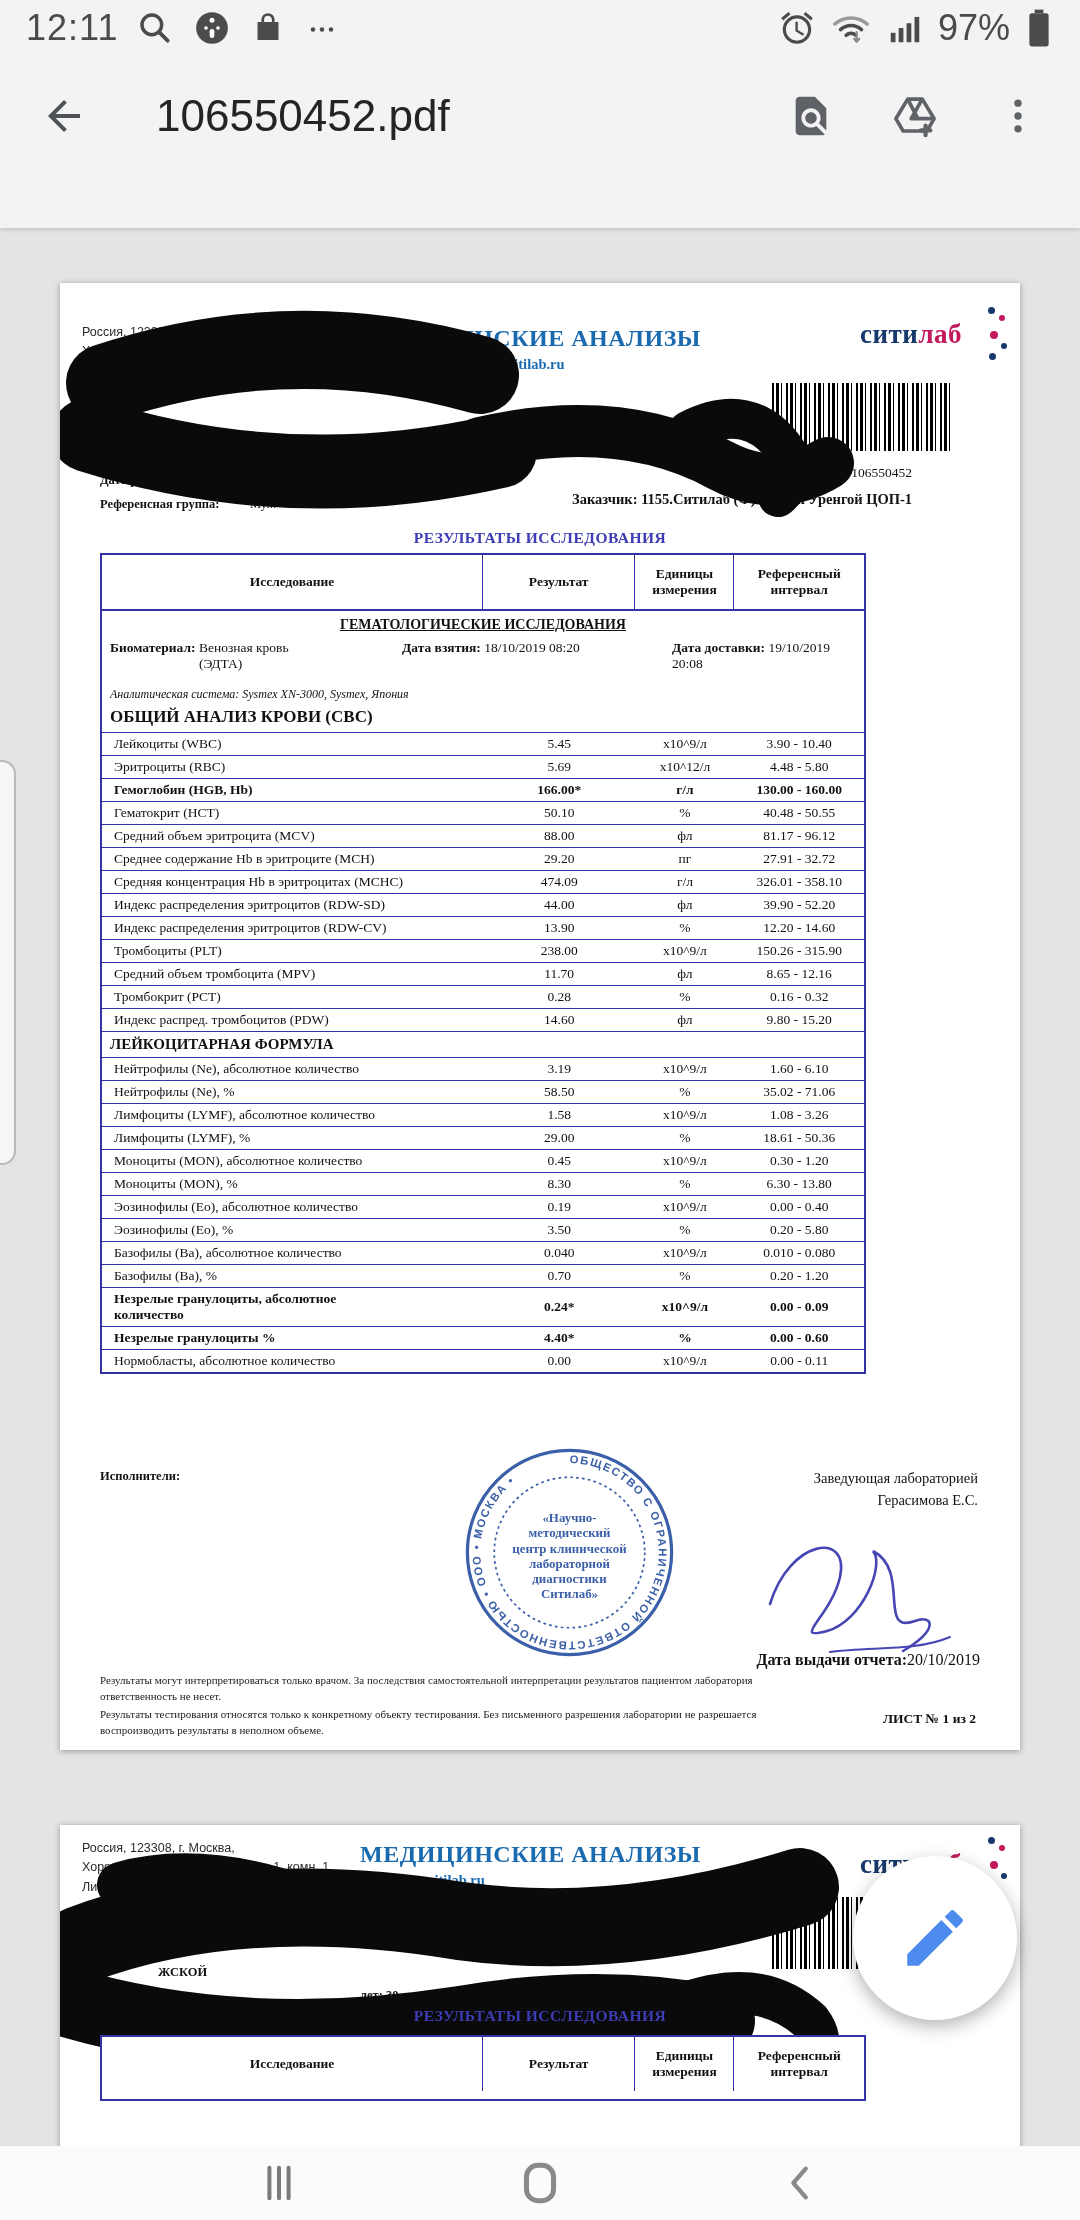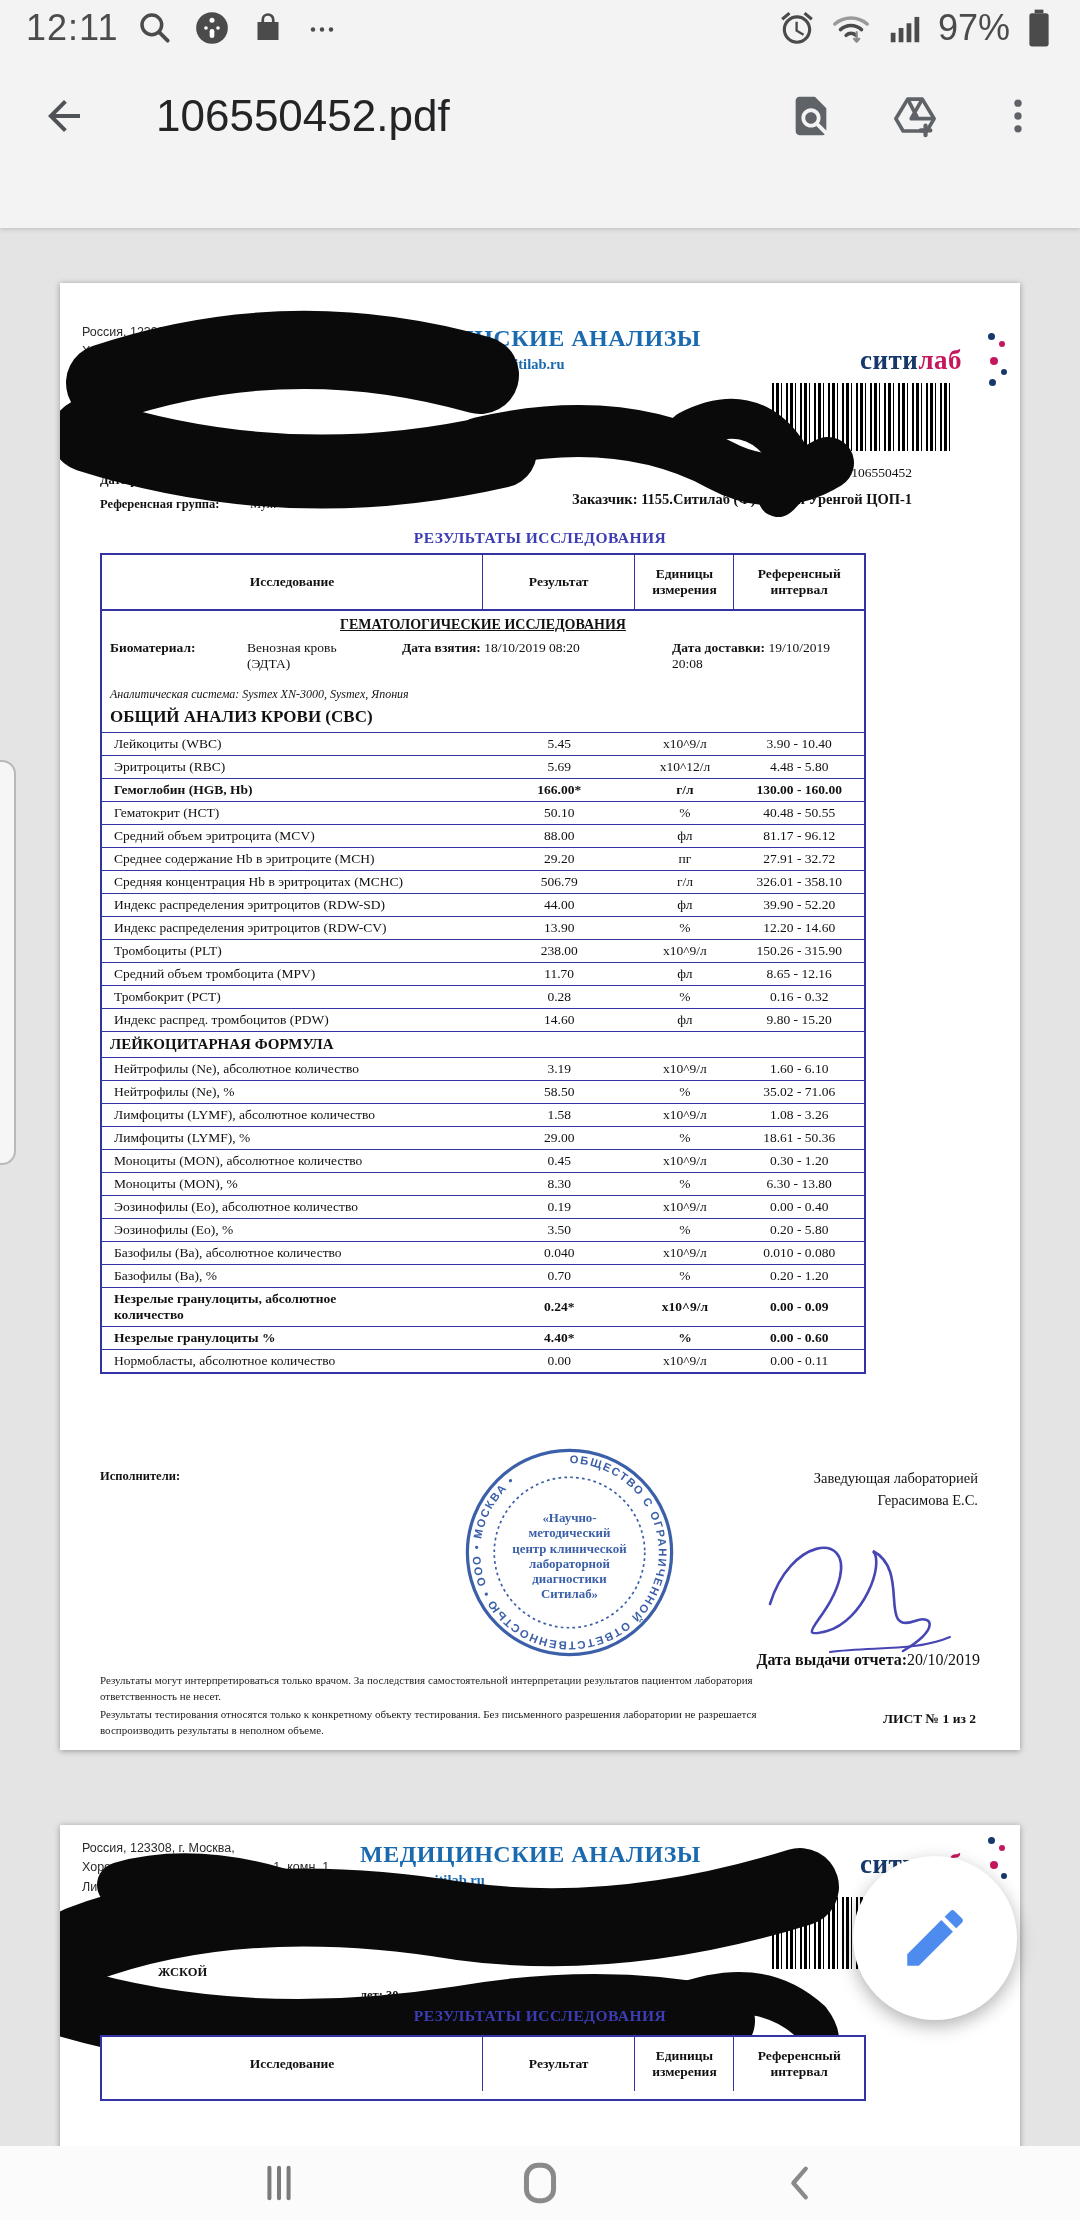--- a/index.html
+++ b/index.html
@@ -47,21 +47,21 @@
   
   .rtable{position:absolute;left:40px;top:270px;width:766px;border:2px solid #3333a6;box-sizing:border-box;background:#fff;}
   .t-head{display:flex;border-bottom:2.5px solid #3333a6;}
   .t-head .hc{display:flex;align-items:center;justify-content:center;text-align:center;font-weight:bold;font-size:13.5px;min-height:54px;box-sizing:border-box;border-right:1.5px solid #3333a6;padding:2px 6px;}
   .t-head .hc:last-child{border-right:none;}
   .w-name{width:50%;} .w-res{width:20%;} .w-units{width:13%;} .w-ref{width:17%;}
   .t-sec1{text-align:center;font-weight:bold;font-size:14px;text-decoration:underline;padding:6px 0 2px;}
   .biomat{position:relative;height:52px;font-size:13.5px;}
   .biomat b{font-weight:bold;}
   .bm1{position:absolute;left:8px;top:5px;width:290px;}
-  .bm1 .val{display:inline-block;vertical-align:top;white-space:pre-line;margin-left:48px;}
+  .bm1 .val{display:inline-block;vertical-align:top;white-space:pre-line;}
   .bm2{position:absolute;left:300px;top:5px;}
   .bm3{position:absolute;left:570px;top:5px;}
   .analytic{font-style:italic;font-size:12px;padding:0 0 3px 8px;}
   .panel-title{font-weight:bold;font-size:17px;padding:2px 0 5px 8px;}
   .t-row{display:flex;border-top:1px solid #3333a6;font-size:13.5px;align-items:center;}
   .t-row>div{padding:3px 4px;box-sizing:border-box;min-height:18px;}
   .t-row .c-name{width:50%;padding-left:12px;white-space:pre-line;}
   .t-row .c-res{width:20%;text-align:center;}
   .t-row .c-units{width:13%;text-align:center;}
   .t-row .c-ref{width:17%;text-align:center;}
@@ -184,21 +184,21 @@
     <div class="page page1 doc">
       <div class="addr" style="top:40px;">
         <div>Россия, 123308, г. Москва,</div>
         <div>Хорошевское шоссе, д. 43Г, стр. 1, комн. 1</div>
         <div>Лиц. № ЛО-77-01-018165 от 3 июня 2019 г.</div>
       </div>
       <div class="brand" style="top:42px;">
         <div class="brand-title">МЕДИЦИНСКИЕ АНАЛИЗЫ</div>
         <div class="brand-phone">8 (800) 100-363-0, www.citilab.ru</div>
       </div>
-      <div class="logo" style="left:800px;top:62px;">
+      <div class="logo" style="left:800px;top:36px;">
         <span class="p1">сити</span><span class="p2">лаб</span>
         <span class="logo-dots">
           <span style="left:128px;top:-12px;width:7px;height:7px;background:#17386b;"></span>
           <span style="left:139px;top:-4px;width:6px;height:6px;background:#c4185c;"></span>
           <span style="left:130px;top:12px;width:8px;height:8px;background:#c4185c;"></span>
           <span style="left:141px;top:24px;width:6px;height:6px;background:#17386b;"></span>
           <span style="left:129px;top:34px;width:7px;height:7px;background:#17386b;"></span>
         </span>
       </div>
       <div class="barcode" style="left:712px;top:100px;width:180px;"></div>
@@ -271,21 +271,21 @@
     <div class="c-ref">81.17 - 96.12</div>
   </div>
             <div class="t-row">
     <div class="c-name">Среднее содержание Hb в эритроците (MCH)</div>
     <div class="c-res">29.20</div>
     <div class="c-units">пг</div>
     <div class="c-ref">27.91 - 32.72</div>
   </div>
             <div class="t-row">
     <div class="c-name">Средняя концентрация Hb в эритроцитах (MCHC)</div>
-    <div class="c-res">506.79</div>
+    <div class="c-res">474.09</div>
     <div class="c-units">г/л</div>
     <div class="c-ref">326.01 - 358.10</div>
   </div>
             <div class="t-row">
     <div class="c-name">Индекс распределения эритроцитов (RDW-SD)</div>
     <div class="c-res">44.00</div>
     <div class="c-units">фл</div>
     <div class="c-ref">39.90 - 52.20</div>
   </div>
             <div class="t-row">

